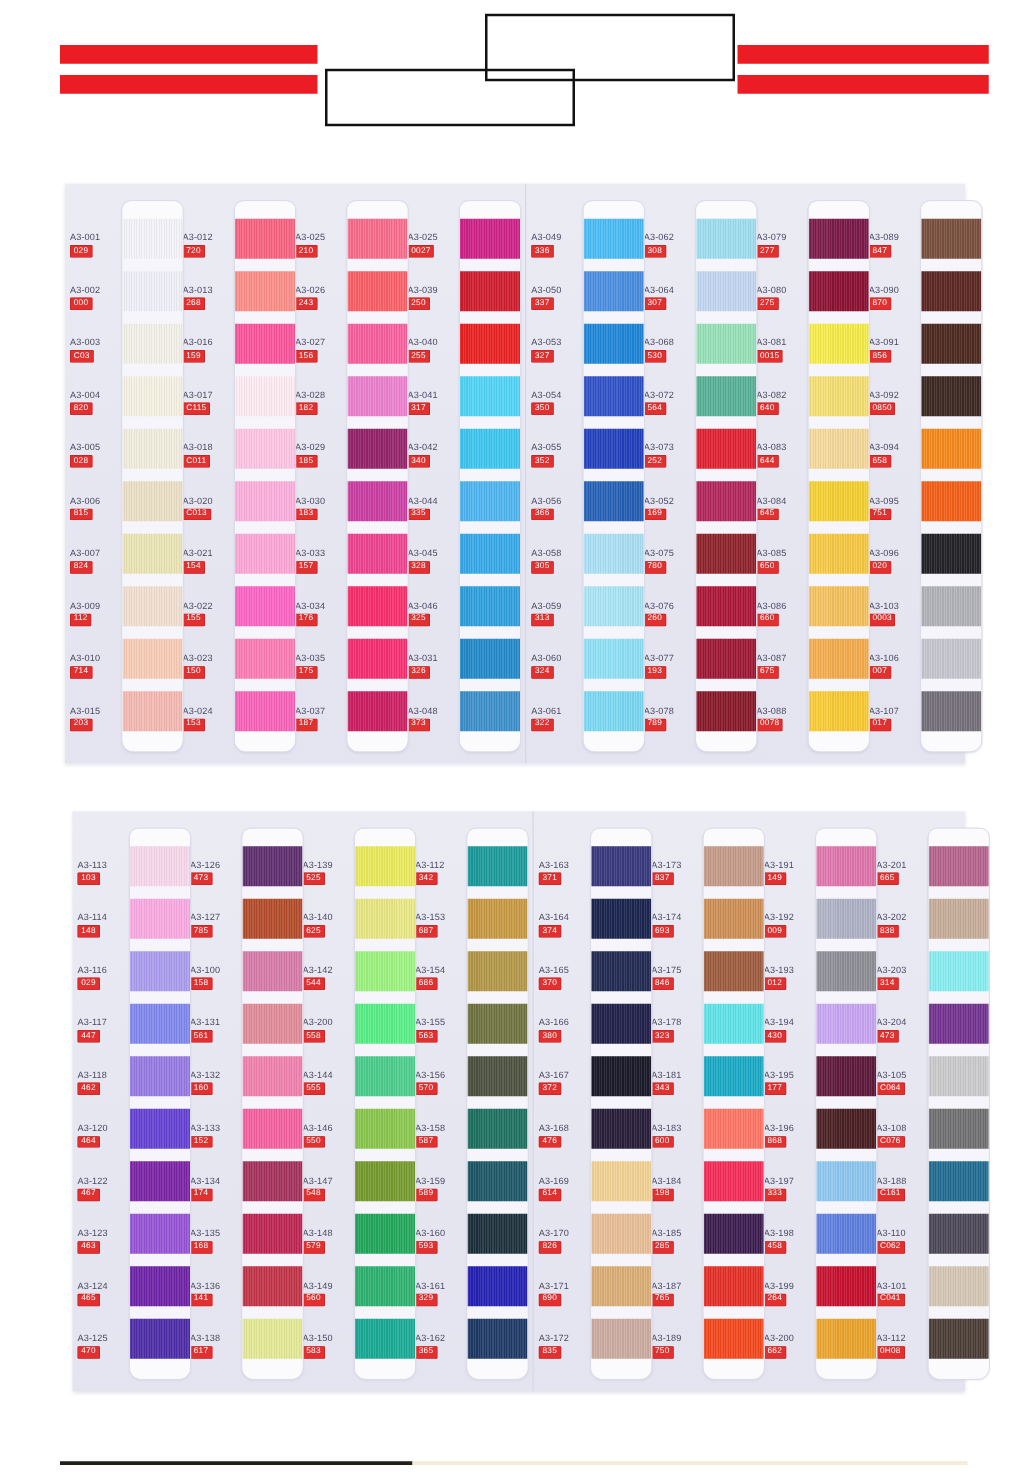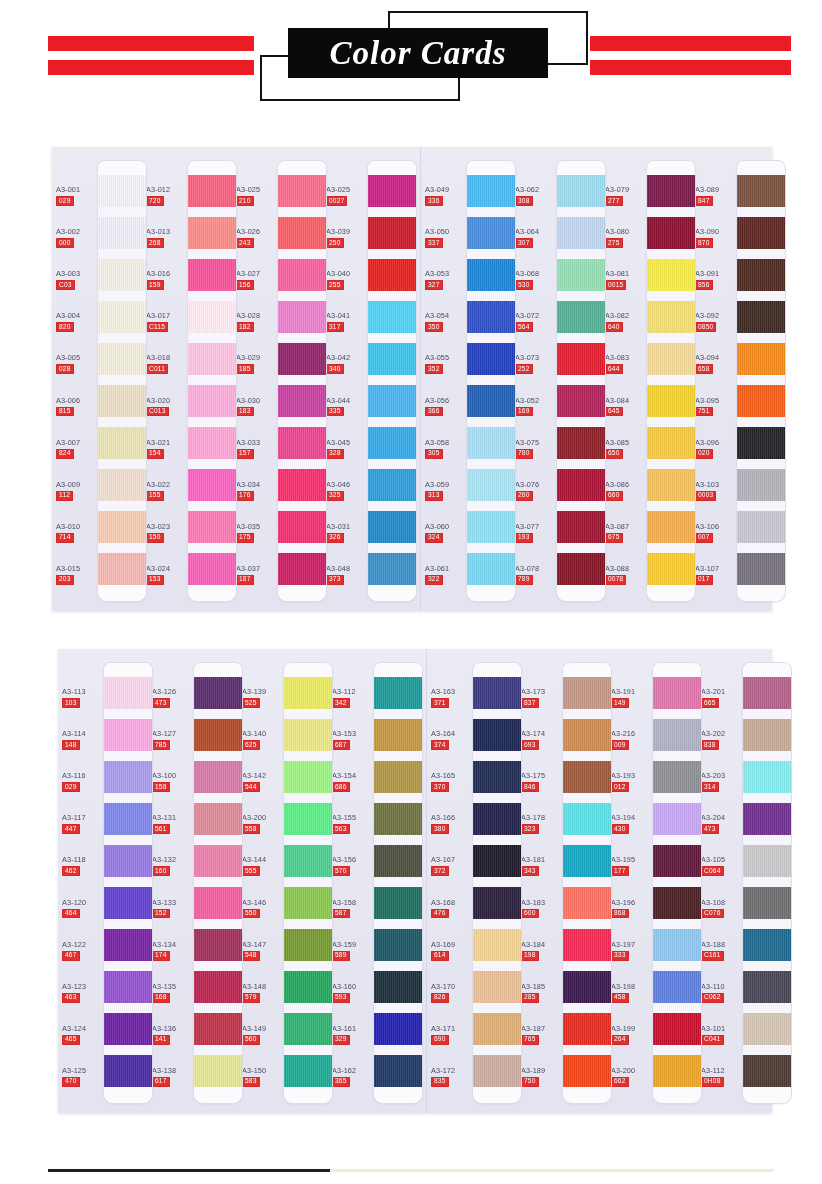--- a/index.html
+++ b/index.html
@@ -104,23 +104,20 @@
 <body>
 
 <div class="header">
   <div class="bar-group bar-left">
     <div class="bar" style="background: rgb(236, 28, 36);"></div>
     <div class="bar" style="background: rgb(236, 28, 36);"></div>
   </div>
 
   <div class="title-outline outline-top"></div>
   <div class="title-outline outline-bottom"></div>
-  <div class="title-block" style="background: rgb(10, 10, 10);">
-    <span class="title-text" style="color: rgb(255, 255, 255);">Color Cards</span>
-  </div>
 
   <div class="bar-group bar-right">
     <div class="bar" style="background: rgb(236, 28, 36);"></div>
     <div class="bar" style="background: rgb(236, 28, 36);"></div>
   </div>
 </div>
 
 <div class="board" id="board-top">
     <div class="half left">
       <div class="col">
@@ -1069,21 +1066,21 @@
           <div class="cap-bottom"></div>
         </div>
       </div>
       <div class="col">
         <div class="labels">
           <div class="lab">
             <span class="lab-name">A3-191</span>
             <span class="lab-code" style="background: rgb(224, 48, 48); color: rgb(255, 255, 255);">149</span>
           </div>
           <div class="lab">
-            <span class="lab-name">A3-216</span>
+            <span class="lab-name">A3-192</span>
             <span class="lab-code" style="background: rgb(224, 48, 48); color: rgb(255, 255, 255);">009</span>
           </div>
           <div class="lab">
             <span class="lab-name">A3-193</span>
             <span class="lab-code" style="background: rgb(224, 48, 48); color: rgb(255, 255, 255);">012</span>
           </div>
           <div class="lab">
             <span class="lab-name">A3-194</span>
             <span class="lab-code" style="background: rgb(224, 48, 48); color: rgb(255, 255, 255);">430</span>
           </div>

